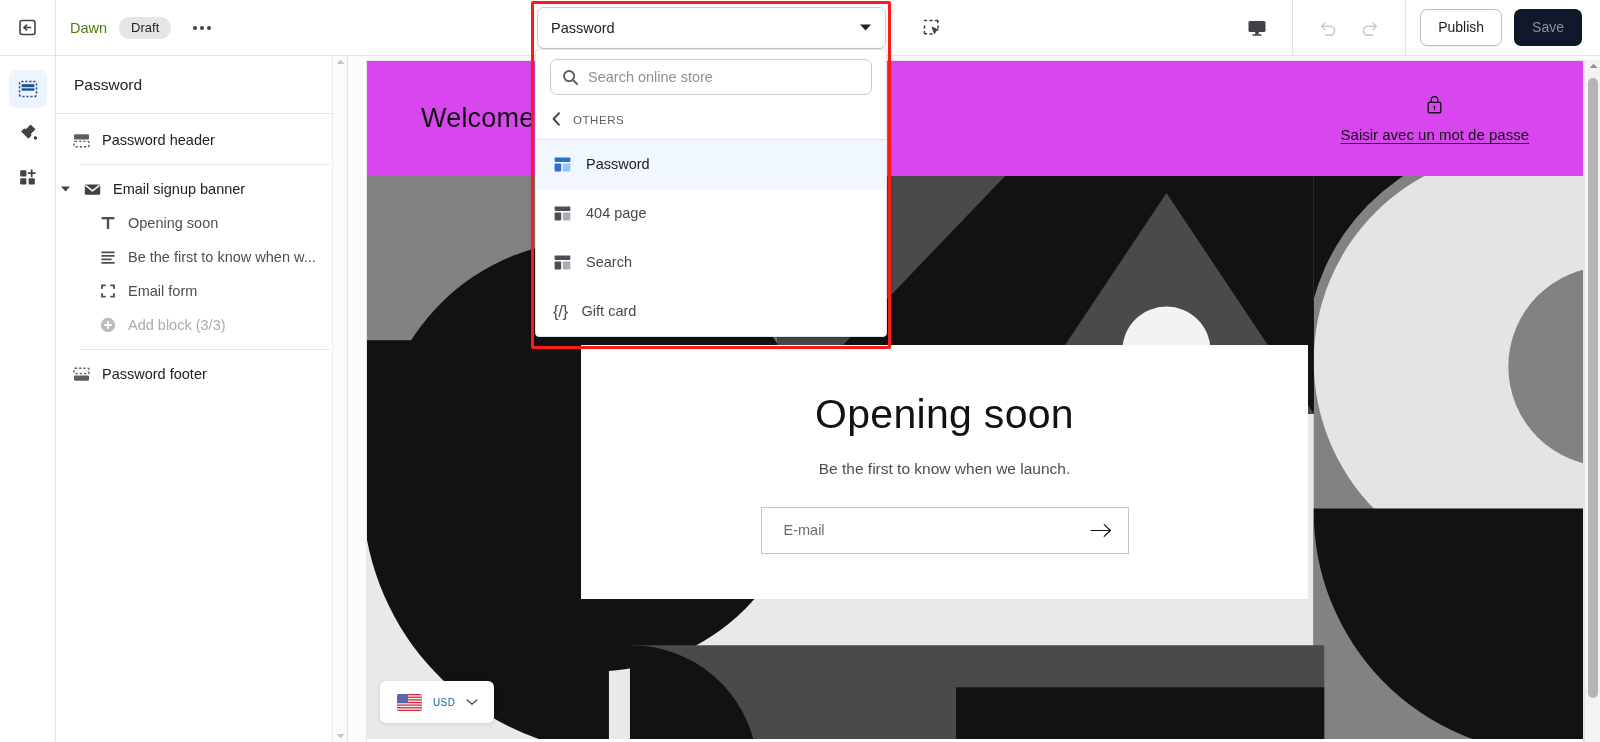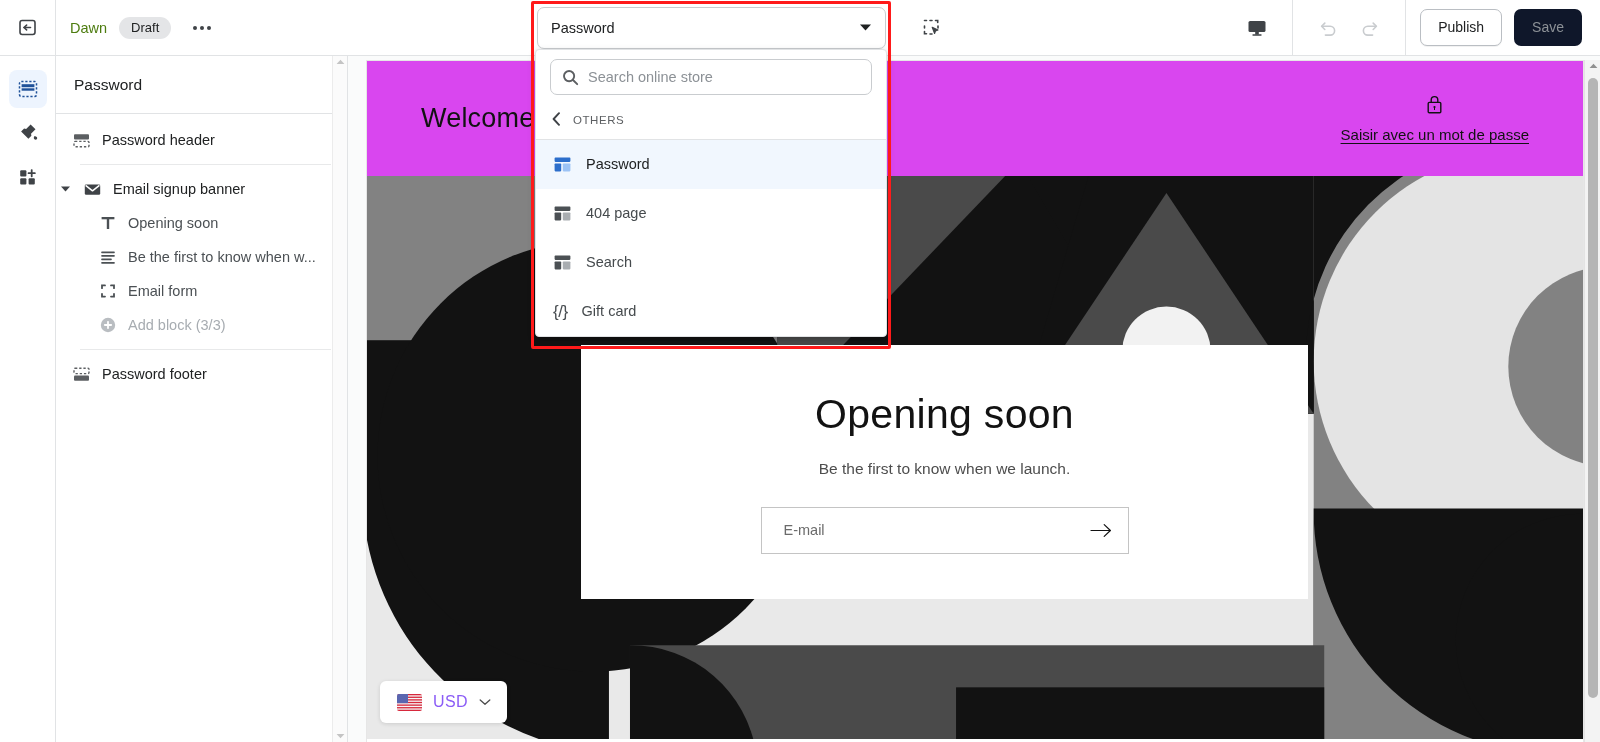--- a/index.html
+++ b/index.html
@@ -190,21 +190,21 @@
     padding: 0 16px 0 22px; background: #fff;
   }
   .signup-field .ph { font-size: 14.5px; color: #6b6b6b; flex: 1; }
   .currency {
     position: absolute; left: 13px; bottom: 16px; z-index: 4;
     background: #fff; border-radius: 6px; box-shadow: 0 1px 4px rgba(0,0,0,.13);
     height: 42px; display: flex; align-items: center; gap: 11px; padding: 0 16px 0 17px;
     cursor: pointer;
   }
   .flag { width: 25px; height: 17px; border-radius: 2px; overflow: hidden; display: block; }
-  .currency .code { font-size: 16px; color: #8b5cf6; letter-spacing: .4px; }
+  .currency .code { font-size: 10px; color: #0369a1; letter-spacing: .4px; }
 
   
   .pv-scroll {
     width: 16px; background: #f3f3f3; border-left: 1px solid #e3e3e3;
     position: relative; cursor: pointer;
   }
   .pv-thumb { position: absolute; top: 18px; left: 3px; width: 10px; height: 620px; background: #b5b5b5; border-radius: 5px; }
   .pv-arrow-top { position: absolute; top: 3px; left: 4px; }
 
   svg { display: block; }

